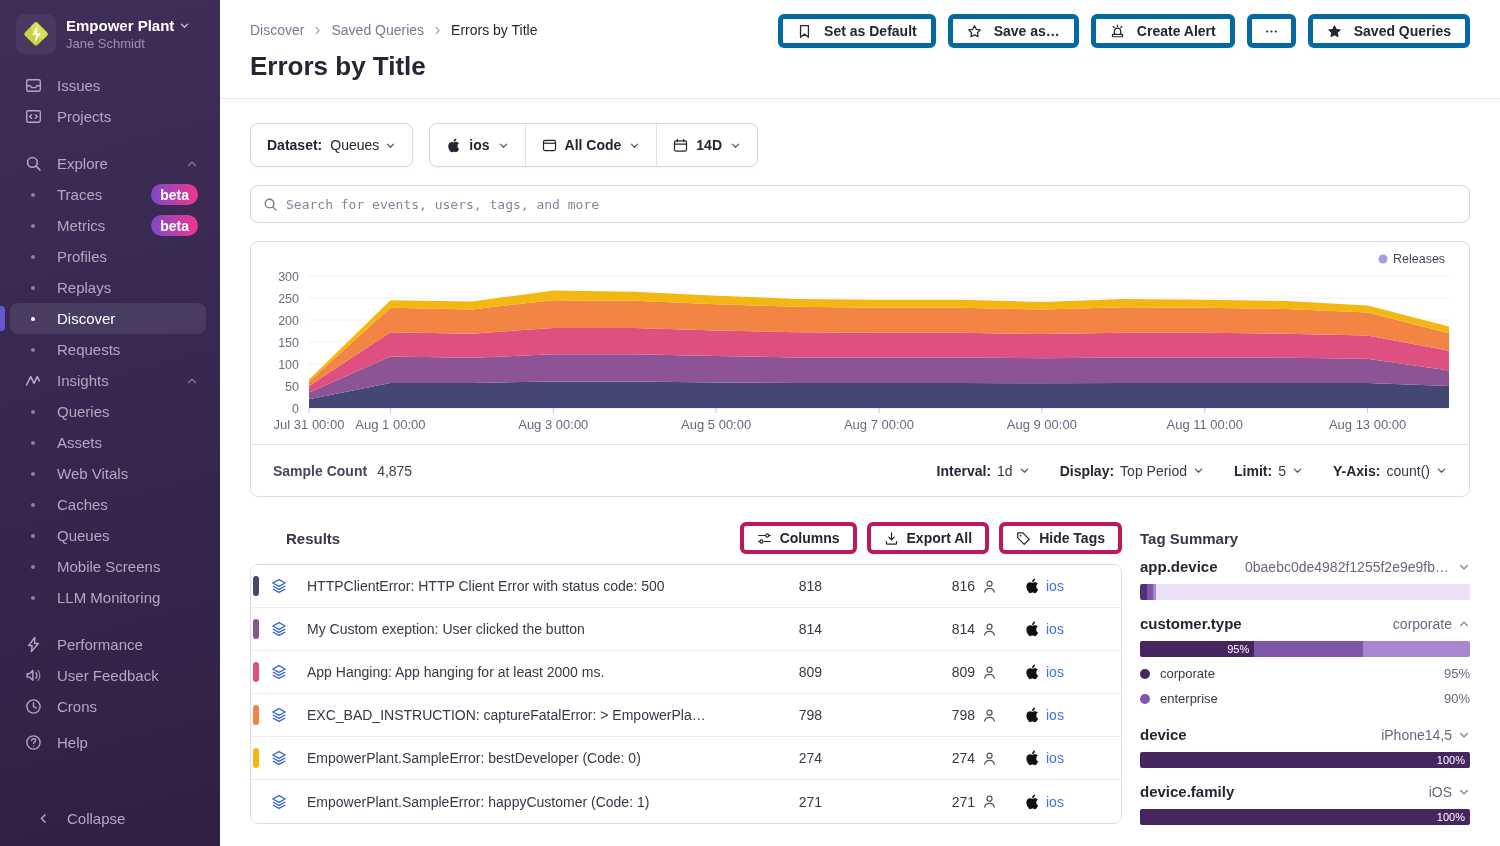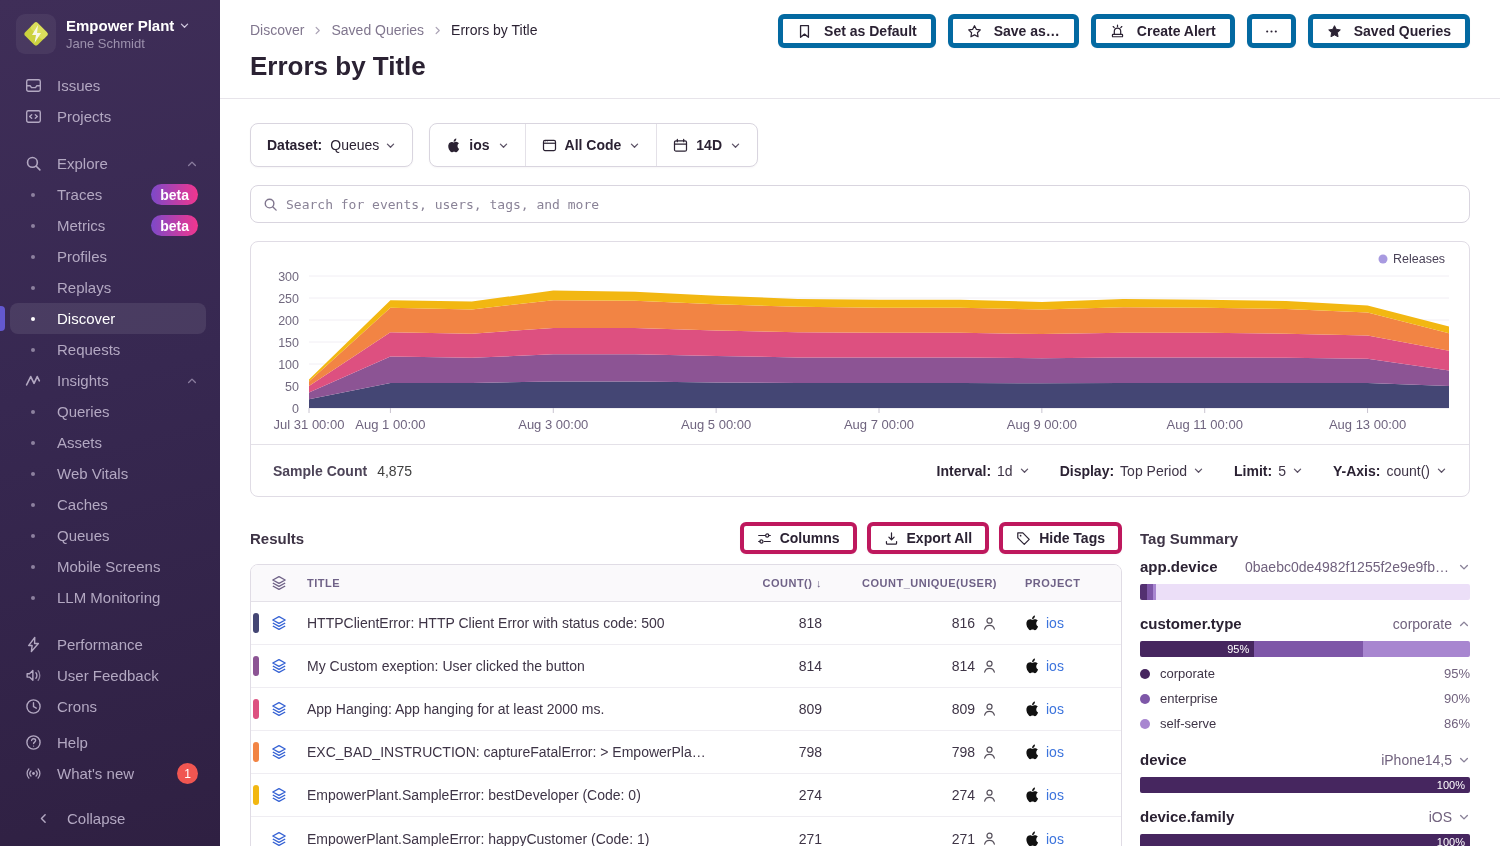--- a/index.html
+++ b/index.html
@@ -88,21 +88,21 @@
   .sc-label { font-weight:600; color:#4d4458; }
   .sc-value { color:#404040; margin-left:10px; }
   .chart-controls { margin-left:auto; display:flex; gap:30px; }
   .cc-item { display:flex; align-items:center; gap:6px; cursor:pointer; }
   .cc-item .cc-label { font-weight:600; color:#2b2233; }
   .cc-item .cc-value { color:#3e3446; }
 
   .results-row { display:flex; margin-top:25px; gap:18px; }
   .results-left { flex:1; min-width:0; }
   .results-head { display:flex; align-items:center; }
-  .results-title { font-size:15px; font-weight:600; color:#3e3446; }
+  .results-title { font-size:15px; font-weight:600; color:#3e3446;margin-left:36px; }
   .results-btns { margin-left:auto; display:flex; gap:10px; }
   .rbtn { display:flex; align-items:center; gap:8px; height:32px; padding:0 13px; background:#fff;
     border:4px solid #be185d; border-radius:6px; font-size:14px; font-weight:600; color:#2b2233;
     cursor:pointer; box-shadow:0 1px 2px rgba(43,34,51,0.04); font-family:"Liberation Sans", sans-serif; }
   .rbtn svg { width:15px; height:15px; }
 
   .table { margin-top:10px; border:1px solid #e0dce5; border-radius:8px; overflow:hidden; background:#fff; }
   .trow { display:grid; grid-template-columns:56px 1fr 110px 175px 110px; align-items:center; }
   .thead { background:#faf9fb; height:37px; border-bottom:1px solid #e4e1e8; }
   .thead .th { font-size:11px; font-weight:700; letter-spacing:0.5px; color:#6f6287; }
@@ -306,30 +306,20 @@
         <div class="nav-section tight">
           <div class="nav-item">
             <span class="nav-icon">
               <svg viewBox="0 0 16 16" fill="none" stroke="currentColor" stroke-width="1.3" stroke-linecap="round">
                 <circle cx="8" cy="8" r="6.2"></circle>
                 <path d="M6.2 6.1c.2-1 1-1.6 1.9-1.6 1 0 1.9.7 1.9 1.7 0 1.4-1.9 1.5-1.9 2.7"></path>
                 <circle cx="8.1" cy="11.4" r="0.6" fill="currentColor" stroke="none"></circle>
               </svg>
             </span>
             <span class="nav-label">Help</span>
-          </div>
-          <div class="nav-item">
-            <span class="nav-icon">
-              <svg viewBox="0 0 16 16" fill="none" stroke="currentColor" stroke-width="1.2" stroke-linecap="round">
-                <circle cx="8" cy="8" r="1.3" fill="currentColor" stroke="none"></circle>
-                <path d="M5.6 10.4a3.5 3.5 0 010-4.8M10.4 5.6a3.5 3.5 0 010 4.8M3.7 12.3a6.2 6.2 0 010-8.6M12.3 3.7a6.2 6.2 0 010 8.6"></path>
-              </svg>
-            </span>
-            <span class="nav-label">What's new</span>
-            <span class="count-badge">1</span>
           </div>
         </div>
       </nav>
     <div class="collapse-item">
       <span class="nav-icon">
           <svg viewBox="0 0 16 16" fill="none" stroke="currentColor" stroke-width="1.8" stroke-linecap="round" stroke-linejoin="round">
             <path d="M10 3.5L5.5 8l4.5 4.5"></path>
           </svg>
         </span>
       <span class="nav-label">Collapse</span>
@@ -583,33 +573,20 @@
                     <svg viewBox="0 0 16 16" fill="none" stroke="currentColor" stroke-width="1.3" stroke-linejoin="round">
                       <path d="M1.9 7.4V2h5.4l6.8 6.9-5.3 5.3z"></path>
                       <circle cx="4.9" cy="5" r="0.9" fill="currentColor" stroke="none"></circle>
                     </svg>
                   </span>
                   <span>Hide Tags</span>
                 </button>
               </div>
           </div>
           <div class="table" id="results-table">
-              <div class="trow thead">
-                <div class="th-icon">
-                  <svg viewBox="0 0 16 16" fill="none" stroke="currentColor" stroke-width="1.3" stroke-linejoin="round">
-                    <path d="M8 1.6L14.2 5 8 8.4 1.8 5z"></path>
-                    <path d="M1.8 8L8 11.4 14.2 8"></path>
-                    <path d="M1.8 11L8 14.4 14.2 11"></path>
-                  </svg>
-                </div>
-                <div class="th">TITLE</div>
-                <div class="th num">COUNT() <span>↓</span></div>
-                <div class="th num">COUNT_UNIQUE(USER)</div>
-                <div class="th" style="padding-left: 14px;">PROJECT</div>
-              </div>
               <div class="trow tbody-row">
                 <span class="row-chip" style="background: rgb(68, 70, 116);"></span>
                 <div class="row-icon">
                   <svg viewBox="0 0 16 16" fill="none" stroke="currentColor" stroke-width="1.3" stroke-linejoin="round">
                     <path d="M8 1.6L14.2 5 8 8.4 1.8 5z"></path>
                     <path d="M1.8 8L8 11.4 14.2 8"></path>
                     <path d="M1.8 11L8 14.4 14.2 11"></path>
                   </svg>
                 </div>
                 <div class="cell-title">HTTPClientError: HTTP Client Error with status code: 500</div>
@@ -824,25 +801,20 @@
                   <div class="tb-row">
                     <span class="tb-dot" style="background: rgb(70, 38, 95);"></span>
                     <span>corporate</span>
                     <span class="tb-pct">95%</span>
                   </div>
                   <div class="tb-row">
                     <span class="tb-dot" style="background: rgb(126, 87, 168);"></span>
                     <span>enterprise</span>
                     <span class="tb-pct">90%</span>
                   </div>
-                  <div class="tb-row">
-                    <span class="tb-dot" style="background: rgb(168, 134, 208);"></span>
-                    <span>self-serve</span>
-                    <span class="tb-pct">86%</span>
-                  </div>
                 </div>
               </div>
               <div class="tag-card">
                 <div class="tag-head">
                   <span class="tag-name">device</span>
                   <span class="tag-value">
                     <span class="tv-text">iPhone14,5</span>
                     <span>
                       <svg viewBox="0 0 16 16" fill="none" stroke="currentColor" stroke-width="1.8" stroke-linecap="round" stroke-linejoin="round">
                         <path d="M3.5 6l4.5 4.5L12.5 6"></path>

